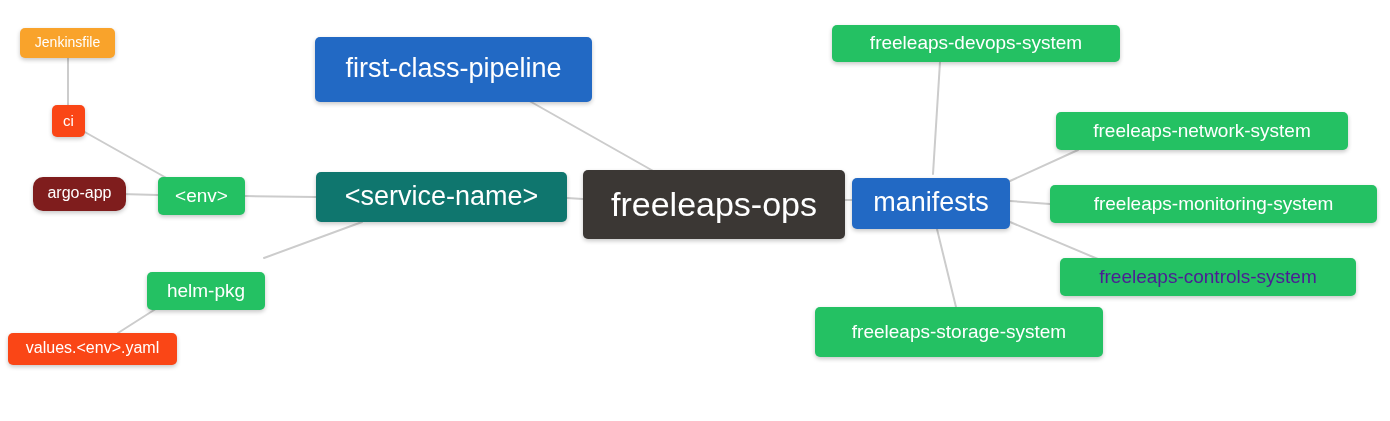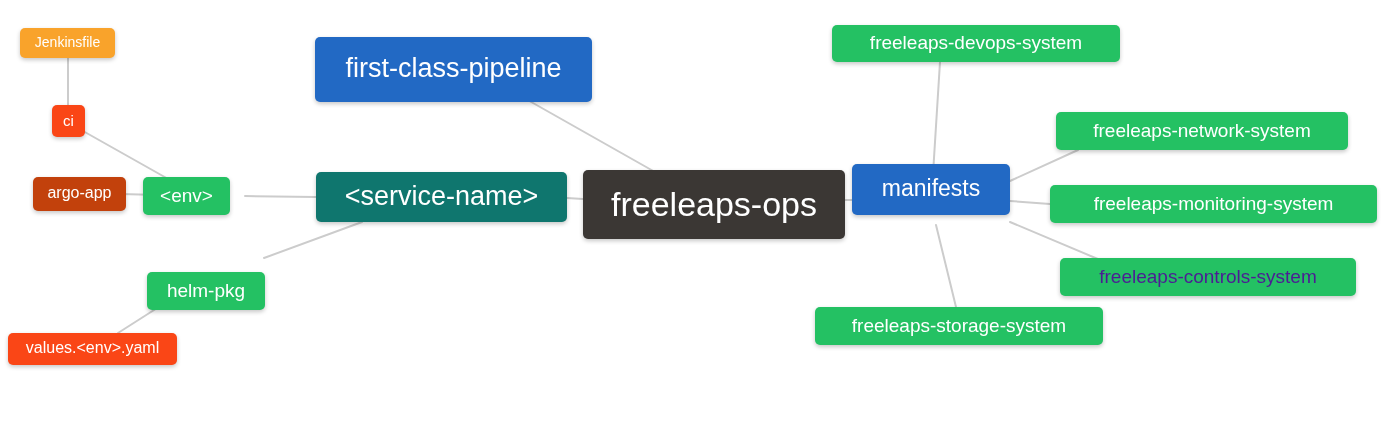--- a/index.html
+++ b/index.html
@@ -59,27 +59,27 @@
       <line x1="845" y1="200" x2="852" y2="200" stroke="#cccccc"></line>
       <line x1="933" y1="174" x2="940" y2="62" stroke="#cccccc"></line>
       <line x1="1010" y1="181" x2="1078" y2="150" stroke="#cccccc"></line>
       <line x1="1010" y1="201" x2="1050" y2="204" stroke="#cccccc"></line>
       <line x1="1010" y1="222" x2="1105" y2="262" stroke="#cccccc"></line>
       <line x1="936" y1="225" x2="956" y2="307" stroke="#cccccc"></line>
     </svg>
   <div id="nodes-layer">
       <div class="node" style="left: 20px; top: 28px; width: 95px; height: 30px; font-size: 14px; background: rgb(249, 163, 43); color: rgb(255, 255, 255); text-align: center;">Jenkinsfile</div>
       <div class="node" style="left: 52px; top: 105px; width: 33px; height: 32px; font-size: 15px; background: rgb(250, 70, 22); color: rgb(255, 255, 255);">ci</div>
-      <div class="node" style="left: 33px; top: 177px; width: 93px; height: 34px; font-size: 16px; background: #c2410c; color: rgb(255, 255, 255);">argo-app</div>
-      <div class="node" style="left: 143px; top: 177px; width: 87px; height: 38px; font-size: 19px; background: rgb(36, 193, 99); color: rgb(255, 255, 255);">&lt;env&gt;</div>
+      <div class="node" style="left: 33px; top: 177px; width: 93px; height: 34px; font-size: 16px; background: #7f1d1d; color: rgb(255, 255, 255); border-radius: 10px;">argo-app</div>
+      <div class="node" style="left: 158px; top: 177px; width: 87px; height: 38px; font-size: 19px; background: rgb(36, 193, 99); color: rgb(255, 255, 255);">&lt;env&gt;</div>
       <div class="node" style="left: 147px; top: 257px; width: 118px; height: 38px; font-size: 19px; background: rgb(36, 193, 99); color: rgb(255, 255, 255); margin-top: 15px;">helm-pkg</div>
       <div class="node" style="left: 8px; top: 333px; width: 169px; height: 32px; font-size: 16px; background: rgb(250, 70, 22); color: rgb(255, 255, 255);">values.&lt;env&gt;.yaml</div>
       <div class="node" style="left: 315px; top: 37px; width: 277px; height: 65px; font-size: 27px; background: rgb(34, 105, 196); color: rgb(255, 255, 255);">first-class-pipeline</div>
       <div class="node" style="left: 316px; top: 172px; width: 251px; height: 50px; font-size: 27px; background: #0f766e; color: rgb(255, 255, 255);">&lt;service-name&gt;</div>
       <div class="node" style="left: 583px; top: 170px; width: 262px; height: 69px; font-size: 34px; background: rgb(59, 55, 52); color: rgb(255, 255, 255);">freeleaps-ops</div>
-      <div class="node" style="left: 852px; top: 164px; width: 158px; height: 51px; font-size: 23px; background: rgb(34, 105, 196); color: rgb(255, 255, 255);">manifests</div>
+      <div class="node" style="left: 852px; top: 178px; width: 158px; height: 51px; font-size: 27px; background: rgb(34, 105, 196); color: rgb(255, 255, 255);">manifests</div>
       <div class="node" style="left: 795px; top: 25px; width: 288px; height: 37px; font-size: 19px; background: rgb(36, 193, 99); color: rgb(255, 255, 255); margin-left: 37px;">freeleaps-devops-system</div>
       <div class="node" style="left: 1056px; top: 112px; width: 292px; height: 38px; font-size: 19px; background: rgb(36, 193, 99); color: rgb(255, 255, 255);">freeleaps-network-system</div>
       <div class="node" style="left: 1050px; top: 185px; width: 327px; height: 38px; font-size: 19px; background: rgb(36, 193, 99); color: rgb(255, 255, 255);">freeleaps-monitoring-system</div>
       <div class="node" style="left: 1060px; top: 258px; width: 296px; height: 38px; font-size: 19px; background: rgb(36, 193, 99); color: #4c1d95;">freeleaps-controls-system</div>
-      <div class="node" style="left: 815px; top: 307px; width: 288px; height: 38px; font-size: 19px; background: rgb(36, 193, 99); color: rgb(255, 255, 255);">freeleaps-storage-system</div>
+      <div class="node" style="left: 815px; top: 307px; width: 288px; height: 50px; font-size: 19px; background: rgb(36, 193, 99); color: rgb(255, 255, 255);">freeleaps-storage-system</div>
     </div>
 </div>
 
 </body></html>

